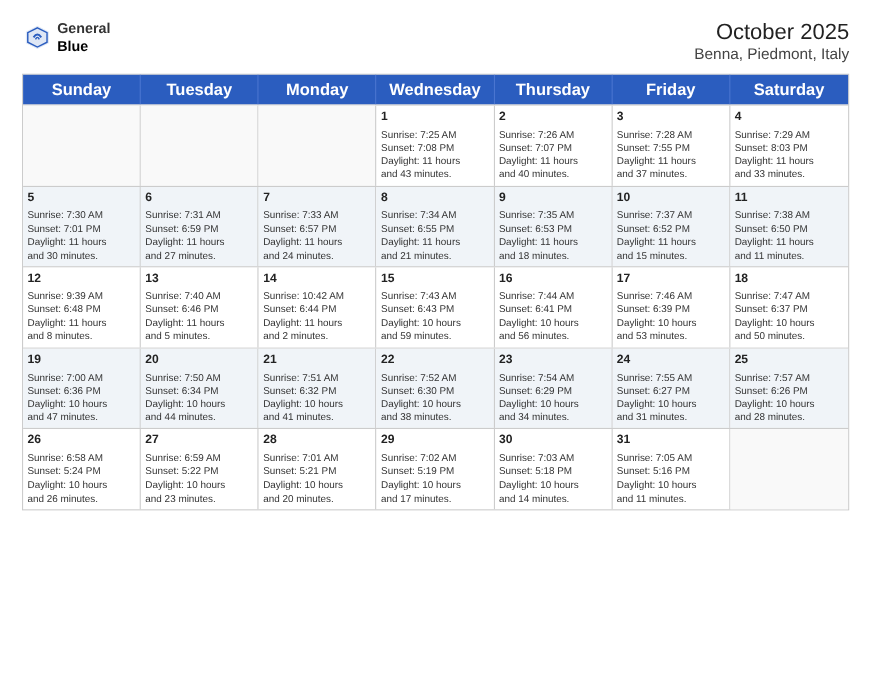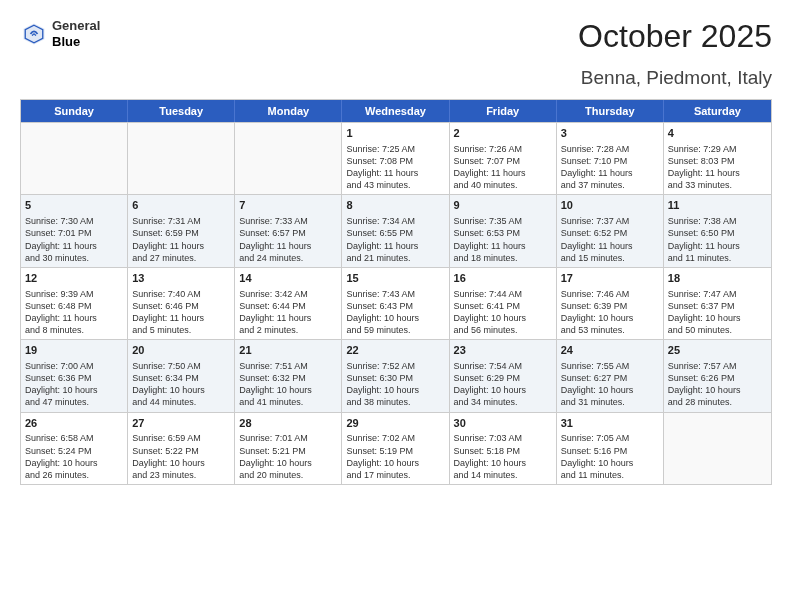--- a/index.html
+++ b/index.html
@@ -36,43 +36,42 @@
     .logo-text .general { color: #333; }
     .logo-text .blue { color: #000000; }
     .logo-icon {
       width: 28px;
       height: 28px;
     }
     .title-block {
       text-align: right;
     }
     .month-title {
-      font-size: 32px;
+      font-size: 20px;
       font-weight: normal;
       color: #222;
     }
     .subtitle {
-      font-size: 19px;
+      font-size: 14px;
       color: #444;
-      margin-top: 12px;
     }
     .calendar {
       flex: 1;
       display: flex;
       flex-direction: column;
       border: 1px solid #ccc;
     }
     .cal-header {
       display: grid;
       grid-template-columns: repeat(7, 1fr);
       background: #2b5dbf;
     }
     .cal-header-cell {
       color: #fff;
-      font-size: 11px;
+      font-size: 15px;
       font-weight: bold;
       text-align: center;
       padding: 5px 2px;
       border-right: 1px solid #4a75d0;
     }
     .cal-header-cell:last-child { border-right: none; text-align: center; }
     .cal-body {
       flex: 1;
       display: flex;
       flex-direction: column;
@@ -124,22 +123,22 @@
       <div class="subtitle">Benna, Piedmont, Italy</div>
     </div>
   </div>
 
   <div class="calendar">
     <div class="cal-header">
     <div class="cal-header-cell">Sunday</div>
         <div class="cal-header-cell">Tuesday</div>
         <div class="cal-header-cell">Monday</div>
         <div class="cal-header-cell">Wednesday</div>
+        <div class="cal-header-cell">Thursday</div>
         <div class="cal-header-cell">Friday</div>
-        <div class="cal-header-cell">Thursday</div>
         <div class="cal-header-cell">Saturday</div>
       </div>
     <div class="cal-body">
     <div class="cal-row">
           <div class="cal-cell empty"></div>
           <div class="cal-cell empty"></div>
           <div class="cal-cell empty"></div>
           <div class="cal-cell">
             <div class="day-num">1</div>
             <div>Sunrise: 7:25 AM</div>
@@ -150,21 +149,21 @@
           <div class="cal-cell">
             <div class="day-num">2</div>
             <div>Sunrise: 7:26 AM</div>
             <div>Sunset: 7:07 PM</div>
             <div>Daylight: 11 hours</div>
             <div>and 40 minutes.</div>
           </div>
           <div class="cal-cell">
             <div class="day-num">3</div>
             <div>Sunrise: 7:28 AM</div>
-            <div>Sunset: 7:10 PM</div>
+            <div>Sunset: 7:55 PM</div>
             <div>Daylight: 11 hours</div>
             <div>and 37 minutes.</div>
           </div>
           <div class="cal-cell">
             <div class="day-num">4</div>
             <div>Sunrise: 7:29 AM</div>
             <div>Sunset: 8:03 PM</div>
             <div>Daylight: 11 hours</div>
             <div>and 33 minutes.</div>
           </div>
@@ -230,21 +229,21 @@
           </div>
           <div class="cal-cell">
             <div class="day-num">13</div>
             <div>Sunrise: 7:40 AM</div>
             <div>Sunset: 6:46 PM</div>
             <div>Daylight: 11 hours</div>
             <div>and 5 minutes.</div>
           </div>
           <div class="cal-cell">
             <div class="day-num">14</div>
-            <div>Sunrise: 3:42 AM</div>
+            <div>Sunrise: 10:42 AM</div>
             <div>Sunset: 6:44 PM</div>
             <div>Daylight: 11 hours</div>
             <div>and 2 minutes.</div>
           </div>
           <div class="cal-cell">
             <div class="day-num">15</div>
             <div>Sunrise: 7:43 AM</div>
             <div>Sunset: 6:43 PM</div>
             <div>Daylight: 10 hours</div>
             <div>and 59 minutes.</div>

